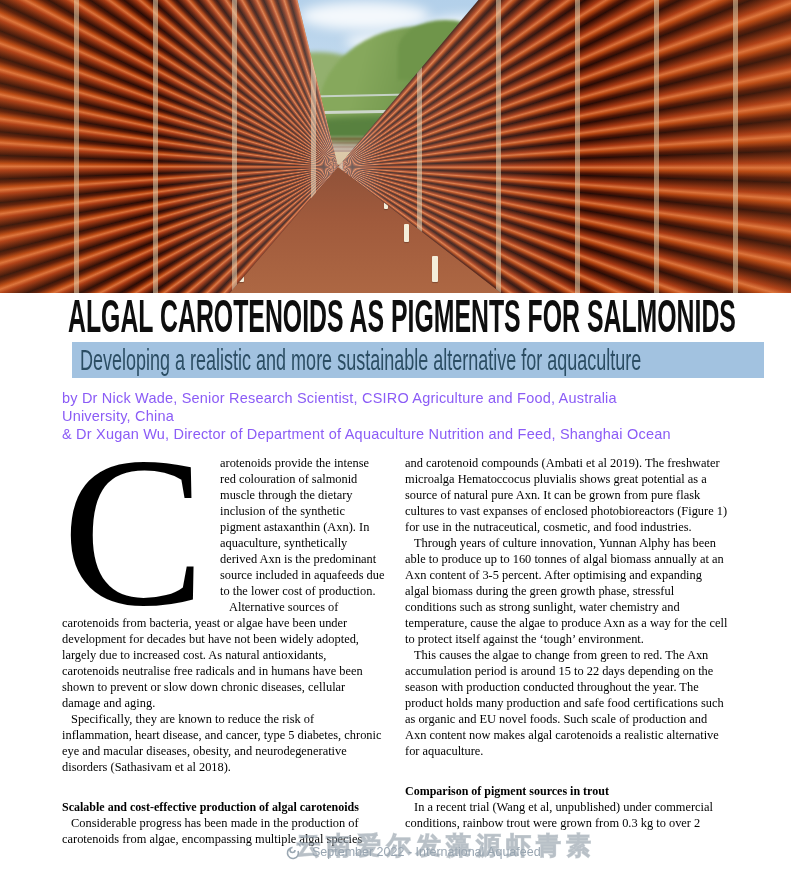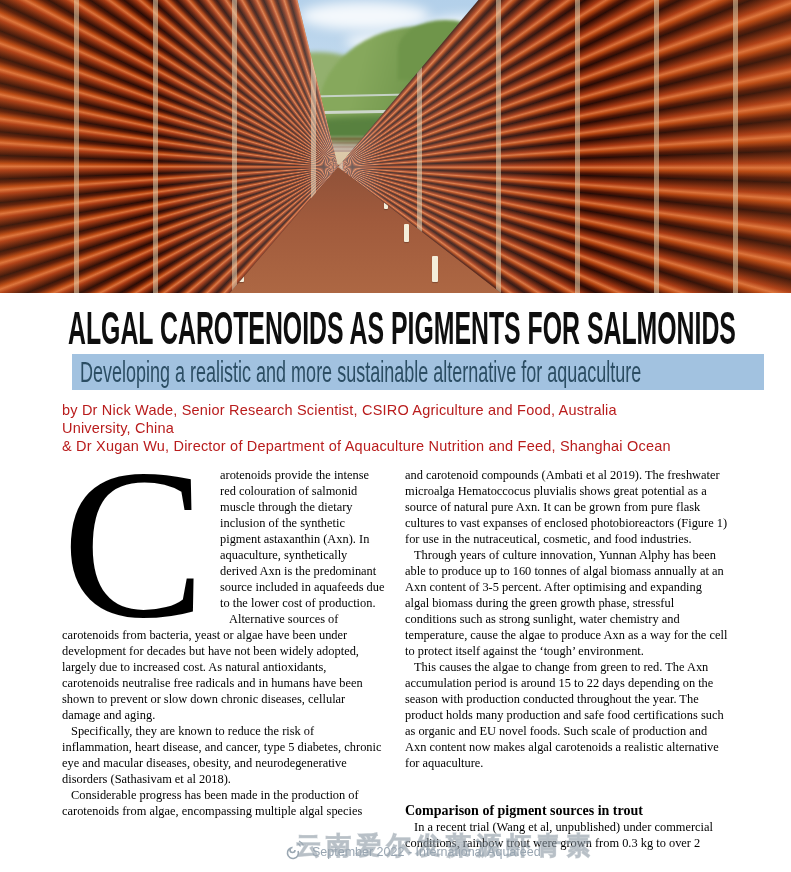--- a/index.html
+++ b/index.html
@@ -60,36 +60,36 @@
     background:
       repeating-linear-gradient(90deg, rgba(228,211,176,0.55) 0 5px, rgba(0,0,0,0) 5px 79px),
       repeating-conic-gradient(from 0deg at 0% 57%,
         #2b0a04 0deg, #67200a 0.75deg, #a83812 1.5deg, #d9703a 2.1deg,
         #b4430f 2.6deg, #511505 3.4deg, #240a05 4deg); }
   .wall-right::after { content:""; position:absolute; inset:0;
     background:linear-gradient(to left, rgba(255,160,80,0.12), rgba(0,0,0,0) 45%,
                rgba(235,232,228,0.22) 90%, rgba(240,238,235,0.45)); }
 
   
-  .content { position:absolute; left:0; top:293px; width:791px; padding:12px 63px 0 62px; }
+  .content { position:absolute; left:0; top:293px; width:791px; padding:0 63px 0 62px; }
   .title { font-weight:700; font-size:46px; line-height:1; color:#0e0e0e; white-space:nowrap;
            transform:scaleX(0.54); transform-origin:left top; letter-spacing:0; height:46px;
            margin-left:6px; }
   .subtitle-bar { margin-top:3px; margin-left:10px; width:692px; height:36px;
                   background:#a2c2e0; display:flex; align-items:center; padding-left:8px; overflow:hidden; }
   .subtitle-text { font-weight:400; font-size:30px; line-height:1; color:#2b4d63; white-space:nowrap;
                    transform:scaleX(0.60); transform-origin:left center; }
-  .byline { margin-top:11px; color:#b91c1c; font-size:14.5px; line-height:18px; letter-spacing:0.2px; }
+  .byline { margin-top:11px; color:#8b5cf6; font-size:14.5px; line-height:18px; letter-spacing:0.2px; }
 
   .columns { display:flex; gap:20px; margin-top:12px;
              font-family:"Liberation Serif", serif; font-size:12.4px; line-height:16px; color:#000; }
   .col { width:323px; }
   .col p { margin:0; }
   .col p.ind { text-indent:9px; }
-  .colhead { font-weight:700; font-size:14px; line-height:16px; margin-top:32px;
+  .colhead { font-weight:700; font-size:12px; line-height:16px; margin-top:24px;
              font-family:"Liberation Serif", serif; }
   .dropcap { float:left; width:150px; height:150px; margin:2px 8px 0 0;
              font-family:"Liberation Serif", serif; font-size:215px; line-height:150px; color:#000; }
 
   
   .footer { position:absolute; left:283px; top:840px; display:flex; align-items:center; gap:7px;
             color:#98a5b1; font-size:12.5px; }
   .watermark { position:absolute; left:296px; top:829px; white-space:nowrap;
                font-family:Liberation Mono, monospace; font-weight:700; font-size:25px; letter-spacing:5px;
                color:rgba(148,158,168,0.30); -webkit-text-stroke:1px rgba(138,150,161,0.45); }
@@ -135,20 +135,21 @@
       <div>by Dr Nick Wade, Senior Research Scientist, CSIRO Agriculture and Food, Australia</div>
       <div>University, China</div>
       <div>&amp;  Dr Xugan Wu, Director of Department of Aquaculture Nutrition and Feed, Shanghai Ocean</div>
     </div>
 
     <div class="columns">
       <div class="col">
         <p><span class="dropcap">C</span><span>arotenoids provide the intense red colouration of salmonid muscle through the dietary inclusion of the synthetic pigment astaxanthin (Axn). In aquaculture, synthetically derived Axn is the predominant source included in aquafeeds due to the lower cost of production.</span></p>
         <p class="ind">Alternative sources of carotenoids from bacteria, yeast or algae have been under development for decades but have not been widely adopted, largely due to increased cost. As natural antioxidants, carotenoids neutralise free radicals and in humans have been shown to prevent or slow down chronic diseases, cellular damage and aging.</p>
         <p class="ind">Specifically, they are known to reduce the risk of inflammation, heart disease, and cancer, type 5 diabetes, chronic eye and macular diseases, obesity, and neurodegenerative disorders (Sathasivam et al 2018).</p>
+        <h3 class="colhead">Scalable and cost-effective production of algal carotenoids</h3>
         <p class="ind">Considerable progress has been made in the production of carotenoids from algae, encompassing multiple algal species</p>
       </div>
       <div class="col">
         <p>and carotenoid compounds (Ambati et al 2019). The freshwater microalga Hematoccocus pluvialis shows great potential as a source of natural pure Axn. It can be grown from pure flask cultures to vast expanses of enclosed photobioreactors (Figure 1) for use in the nutraceutical, cosmetic, and food industries.</p>
         <p class="ind">Through years of culture innovation, Yunnan Alphy has been able to produce up to 160 tonnes of algal biomass annually at an Axn content of 3-5 percent. After optimising and expanding algal biomass during the green growth phase, stressful conditions such as strong sunlight, water chemistry and temperature, cause the algae to produce Axn as a way for the cell to protect itself against the ‘tough’ environment.</p>
         <p class="ind">This causes the algae to change from green to red. The Axn accumulation period is around 15 to 22 days depending on the season with production conducted throughout the year. The product holds many production and safe food certifications such as organic and EU novel foods. Such scale of production and Axn content now makes algal carotenoids a realistic alternative for aquaculture.</p>
         <h3 class="colhead">Comparison of pigment sources in trout</h3>
         <p class="ind">In a recent trial (Wang et al, unpublished) under commercial conditions, rainbow trout were grown from 0.3 kg to over 2</p>
       </div>
     </div>

